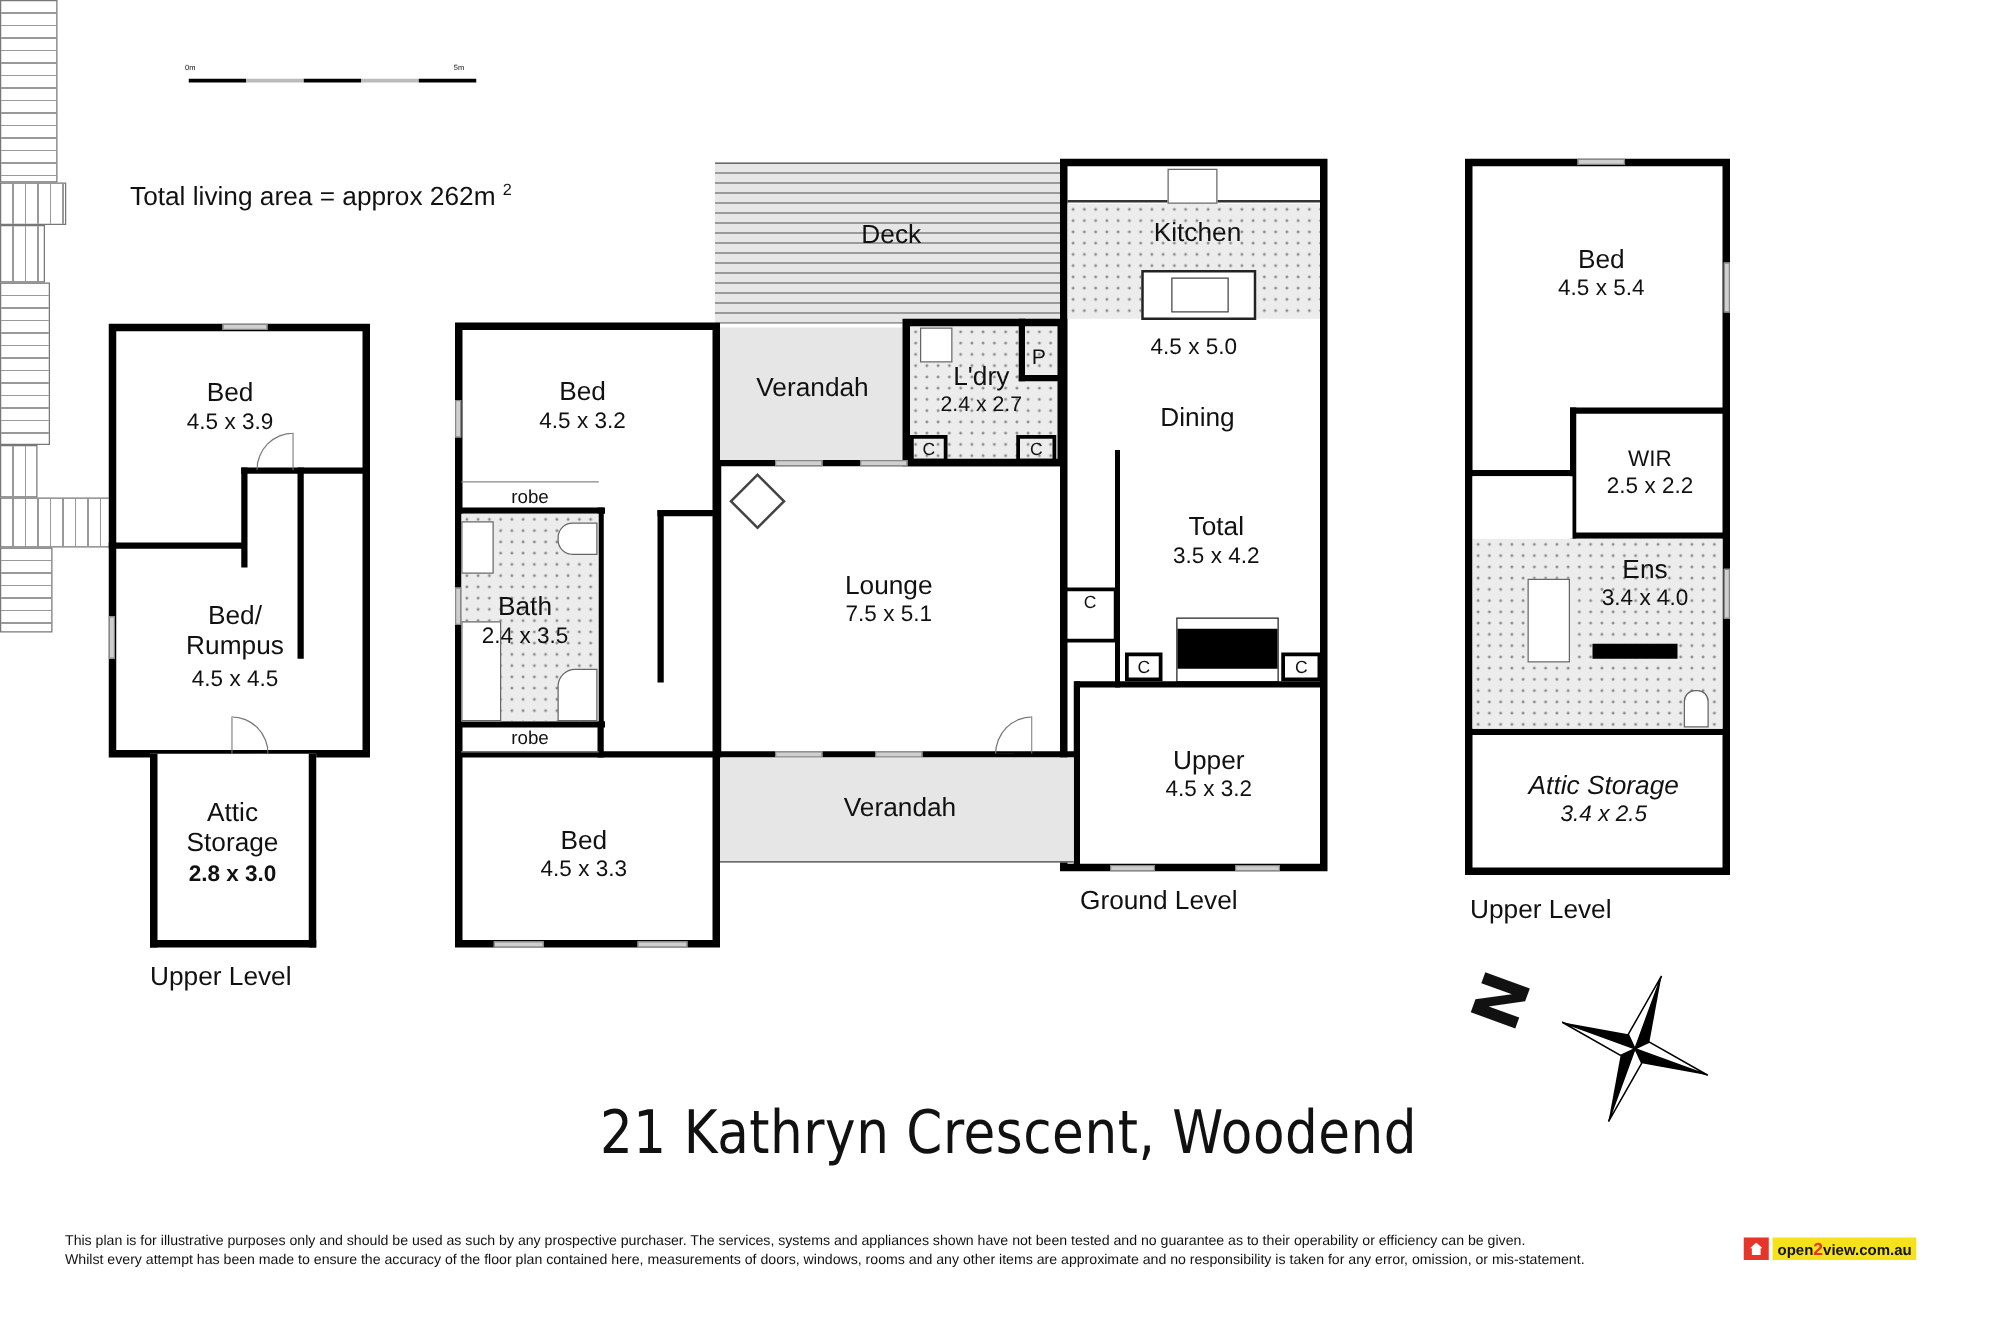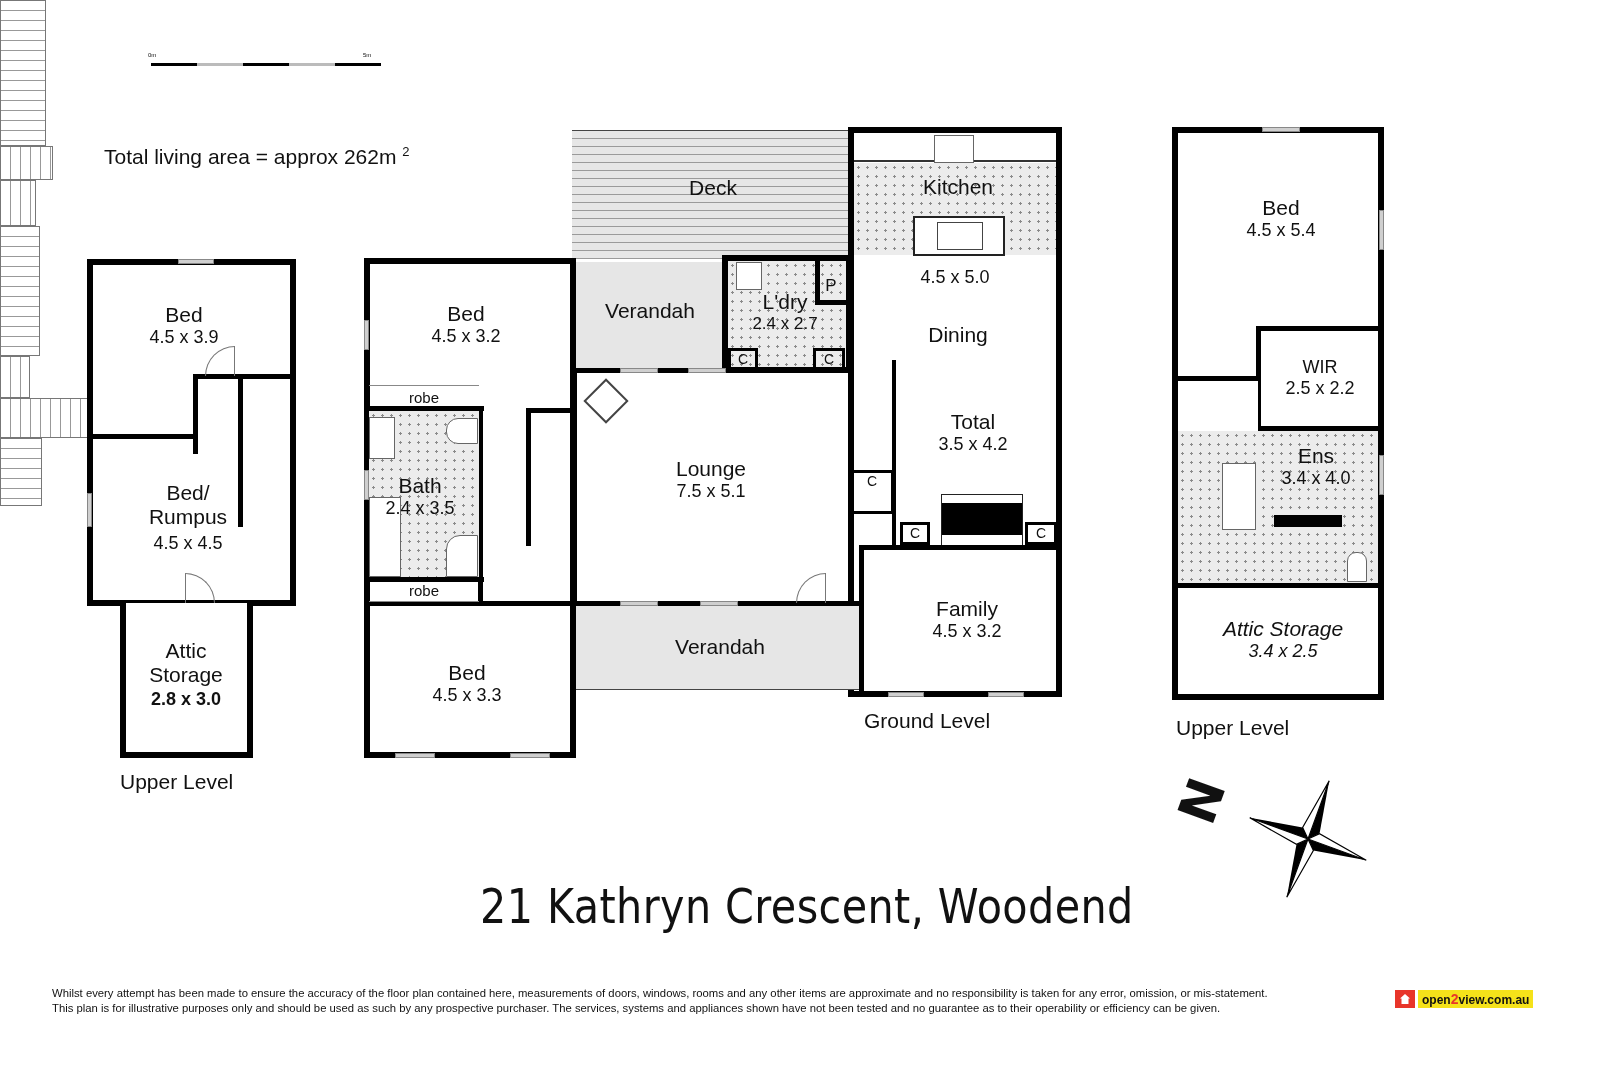--- a/index.html
+++ b/index.html
@@ -160,21 +160,21 @@
   </div>
   <div class="wall" style="left:860px;top:545px;width:200px;height:5px;"></div>
   <div class="cbox" style="left:900px;top:522px;width:30px;height:23px;border:3px solid #000;"><span>C</span></div>
   <div class="cbox" style="left:1025px;top:522px;width:32px;height:23px;border:3px solid #000;"><span>C</span></div>
 
   <div class="cbox" style="left:850px;top:470px;width:44px;height:44px;border:3px solid #000;"><span>C</span></div>
   <div class="stairs-h" style="left:830px;top:503px;width:30px;height:42px;"></div>
 
   <div class="wall" style="left:859px;top:545px;width:5px;height:150px;"></div>
   <div class="label" style="left:967px;top:597px;">
-    <div class="name">Family</div>
+    <div class="name">Upper</div>
     <div class="dim">4.5 x 3.2</div>
   </div>
   <div class="win" style="left:888px;top:692px;width:36px;height:5px;"></div>
   <div class="win" style="left:988px;top:692px;width:36px;height:5px;"></div>
 
   <div class="wall" style="left:572px;top:368px;width:280px;height:5px;"></div>
   <div class="wall" style="left:572px;top:368px;width:5px;height:240px;"></div>
   <div class="wall" style="left:572px;top:601px;width:290px;height:5px;"></div>
   <div class="wall" style="left:848px;top:368px;width:5px;height:40px;"></div>
   <div class="wall" style="left:848px;top:460px;width:5px;height:30px;"></div>
@@ -246,22 +246,22 @@
       <polygon points="0,62 9,9 0,0" fill="#fff" stroke="#000" stroke-width="1.2"></polygon>
       <polygon points="-62,0 -9,-9 0,0" fill="#000"></polygon>
       <polygon points="-62,0 -9,9 0,0" fill="#fff" stroke="#000" stroke-width="1.2"></polygon>
     </g>
   </svg>
 </div>
 
 <div id="address">21 Kathryn Crescent, Woodend</div>
 
 <div id="disclaimer">
+  <div>This plan is for illustrative purposes only and should be used as such by any prospective purchaser. The services, systems and appliances shown have not been tested and no guarantee as to their operability or efficiency can be given.</div>
   <div>Whilst every attempt has been made to ensure the accuracy of the floor plan contained here, measurements of doors, windows, rooms and any other items are approximate and no responsibility is taken for any error, omission, or mis-statement.</div>
-  <div>This plan is for illustrative purposes only and should be used as such by any prospective purchaser. The services, systems and appliances shown have not been tested and no guarantee as to their operability or efficiency can be given.</div>
 </div>
 
 <div id="logo">
   <div style="width:20px;height:18px;background:#e8352a;display:flex;align-items:center;justify-content:center;">
     <div style="width:10px;height:10px;background:#fff;clip-path:polygon(50% 0,100% 45%,85% 45%,85% 100%,15% 100%,15% 45%,0 45%);"></div>
   </div>
   <div style="margin-left:3px;height:18px;background:#f5e21a;padding:0 4px;font-size:12px;font-weight:bold;line-height:18px;">
     <span>open</span><span style="color:#e8352a;font-size:14px;">2</span><span>view.com.au</span>
   </div>
 </div>

